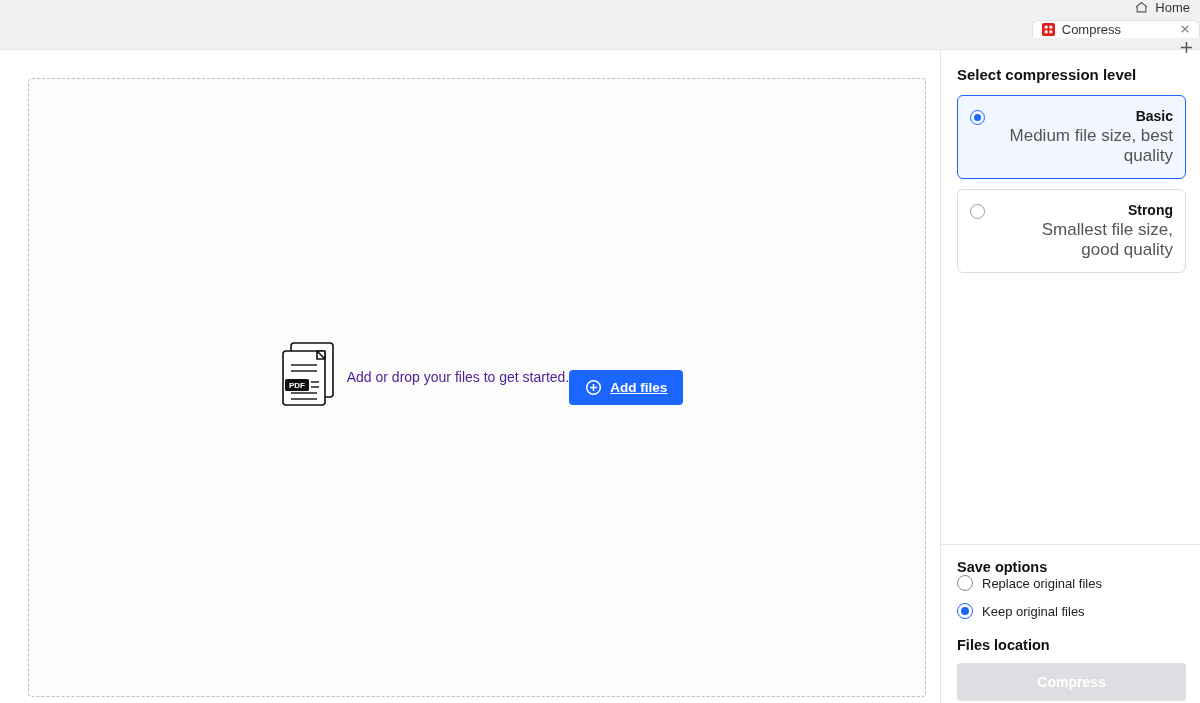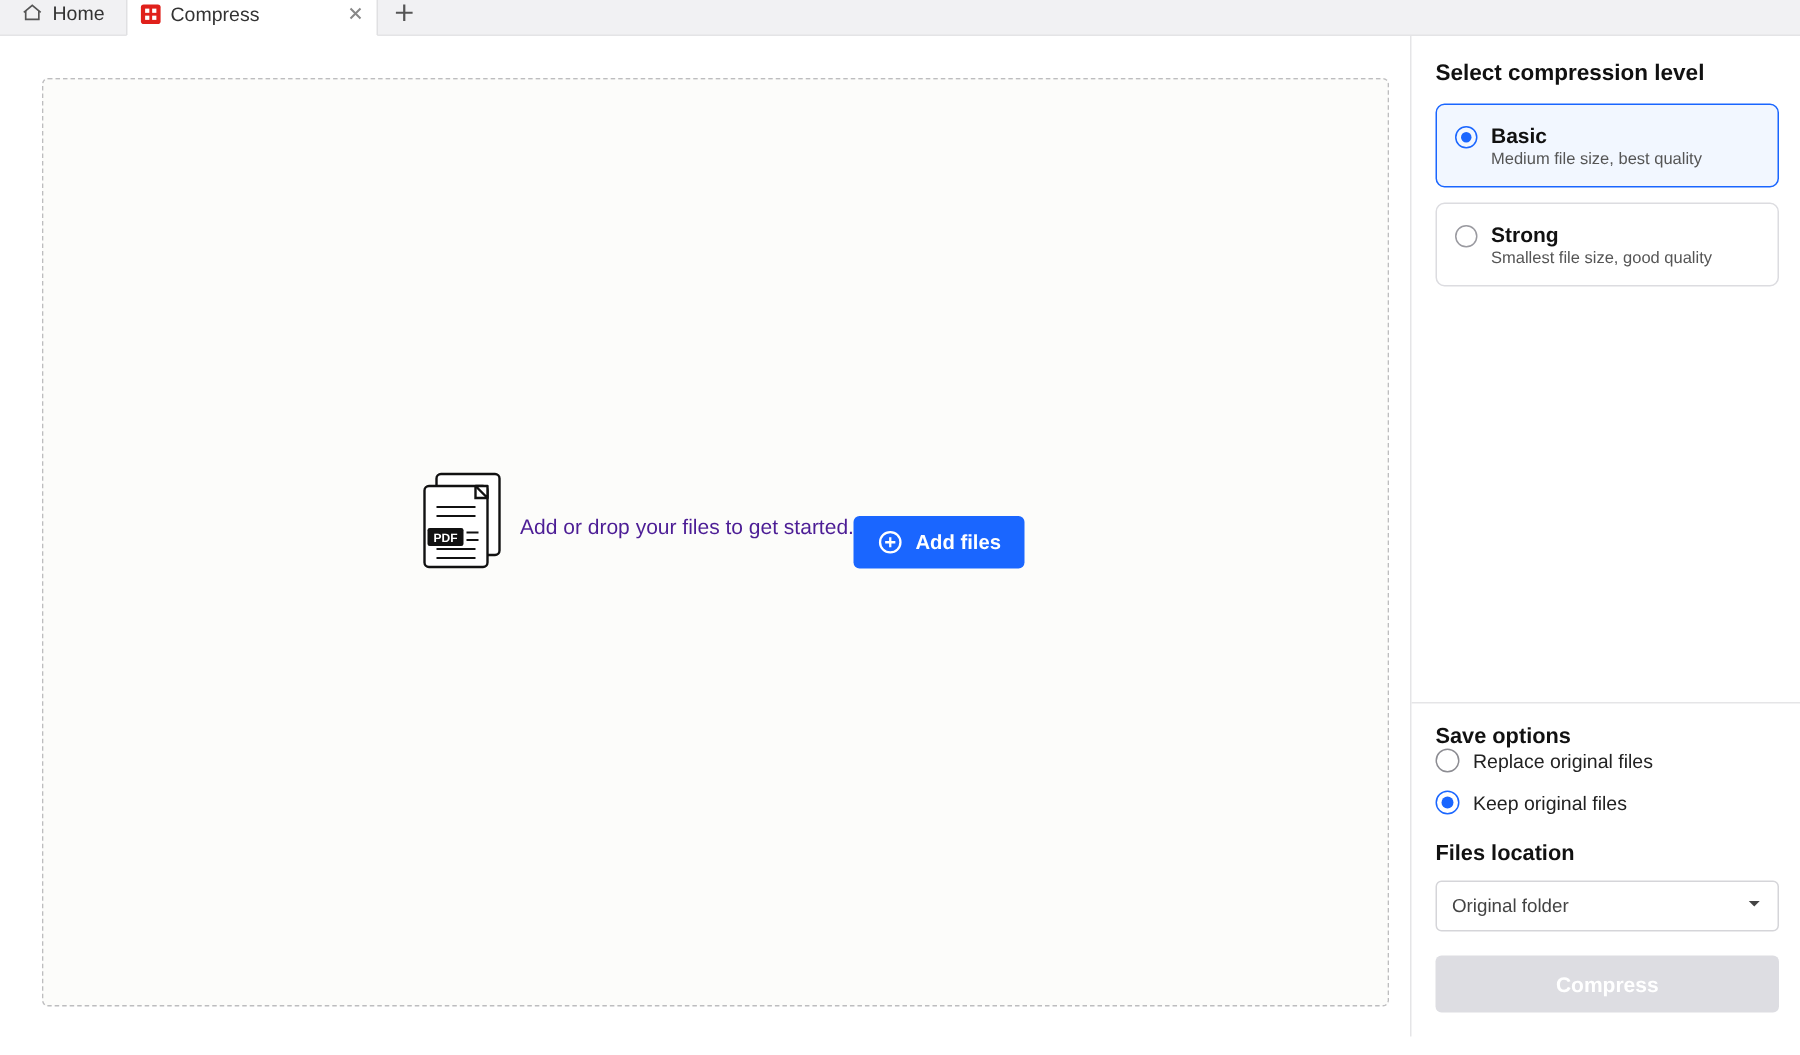--- a/index.html
+++ b/index.html
@@ -1,26 +1,27 @@
 <!DOCTYPE html>
 <html><head>
 <meta charset="utf-8">
 <style>
   * { box-sizing: border-box; margin: 0; padding: 0; }
   html, body { width: 1200px; height: 703px; font-family: -apple-system, "Segoe UI", Helvetica, Arial, sans-serif; background: #fff; color: #1a1a1a; overflow: hidden; }
 
   
   .tabbar {
-    height: 24px;
+    height: 50px;
     background: #f1f1f3;
     border-bottom: 1px solid #e4e4e6;
     display: flex;
     align-items: flex-end;
     padding-left: 6px;
     gap: 4px;
+    flex-direction: column;
   }
   .tab {
     display: flex;
     align-items: center;
     height: 30px;
     padding: 0 10px 0 8px;
     font-size: 13px;
     color: #333;
     border-radius: 6px 6px 0 0;
     gap: 6px;
@@ -67,57 +68,58 @@
     justify-content:center;
     color:#222;
   }
   .dropzone-illustration { margin-bottom: 22px; }
   .dropzone-msg { font-size: 14px; color:#4c1d95; margin-bottom: 22px; }
   .add-files-btn {
     display:flex; align-items:center; gap:8px;
     background:#1a66ff; color:#fff;
     font-size:13.5px; font-weight:600;
     border:none; border-radius:4px;
-    padding: 9px 16px; cursor:pointer;
+    padding: 9px 16px; cursor:pointer;text-decoration:underline;
   }
   .add-files-btn svg { width:17px; height:17px; }
 
   
   .side-panel {
     width: 260px;
     border-left: 1px solid #e5e5e7;
     padding: 16px 14px 16px 16px;
     display:flex; flex-direction:column;
     font-size:13px;
   }
   .panel-title { font-size:15px; font-weight:700; margin-bottom:12px; color:#111; }
   .level-card {
     border:1px solid #dcdce0; border-radius:6px;
     padding:12px 12px 12px 12px;
-    display:flex; align-items:flex-start; gap:9px;
+    display:flex; align-items:flex-start; gap:21px;
     margin-bottom:10px; cursor:pointer;
     background:#fff;
+    text-align:right;
   }
   .level-card.selected {
     border:1.5px solid #1a66ff;
     background:#f2f7ff;
   }
   .level-card .radio {
     width:15px; height:15px; border-radius:50%;
     border:1.5px solid #9a9aa0; margin-top:2px;
     flex-shrink:0; position:relative;
   }
   .level-card.selected .radio {
     border-color:#1a66ff;
   }
   .level-card.selected .radio::after {
     content:""; position:absolute; inset:3px; border-radius:50%; background:#1a66ff;
   }
   .level-card .lvl-title { font-weight:700; font-size:14px; color:#111; }
-  .level-card .lvl-desc { font-size:11px; color:#555; margin-top:2px; }
+  .level-card .lvl-desc { font-size:17px; color:#555; margin-top:2px; }
 
   .spacer { flex:1; }
 
   .panel-divider { height:1px; background:#e5e5e7; margin: 4px -16px 14px -16px; }
 
   .save-title { font-size:14.5px; font-weight:700; color:#111; }
 
   .radio-row {
     display:flex; align-items:center; gap:9px;
     font-size:13px; color:#222; margin-bottom:12px; cursor:pointer;
@@ -243,24 +245,16 @@
     <div class="radio-row">
       <div class="radio"></div>
       <span>Replace original files</span>
     </div>
     <div class="radio-row selected">
       <div class="radio"></div>
       <span>Keep original files</span>
     </div>
 
     <div class="loc-title">Files location</div>
-    <div class="select">
-      <span>Original folder</span>
-      <span class="chev">
-        <svg viewBox="0 0 12 12" width="11" height="11" fill="#444">
-            <path d="M2 4l4 4 4-4z"></path>
-          </svg>
-      </span>
-    </div>
 
     <button class="compress-btn">Compress</button>
   </div>
 </div>
 
 </body></html>

